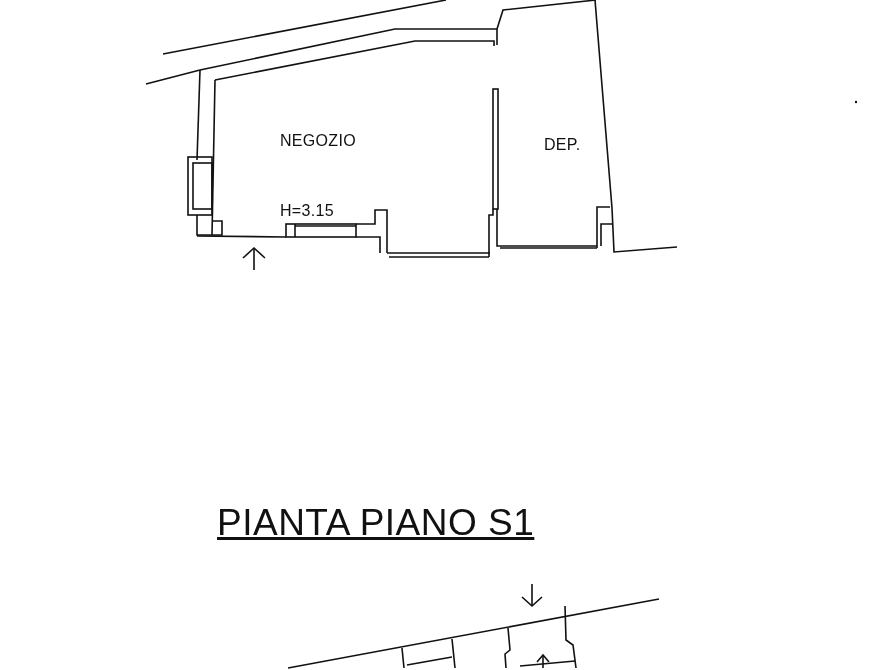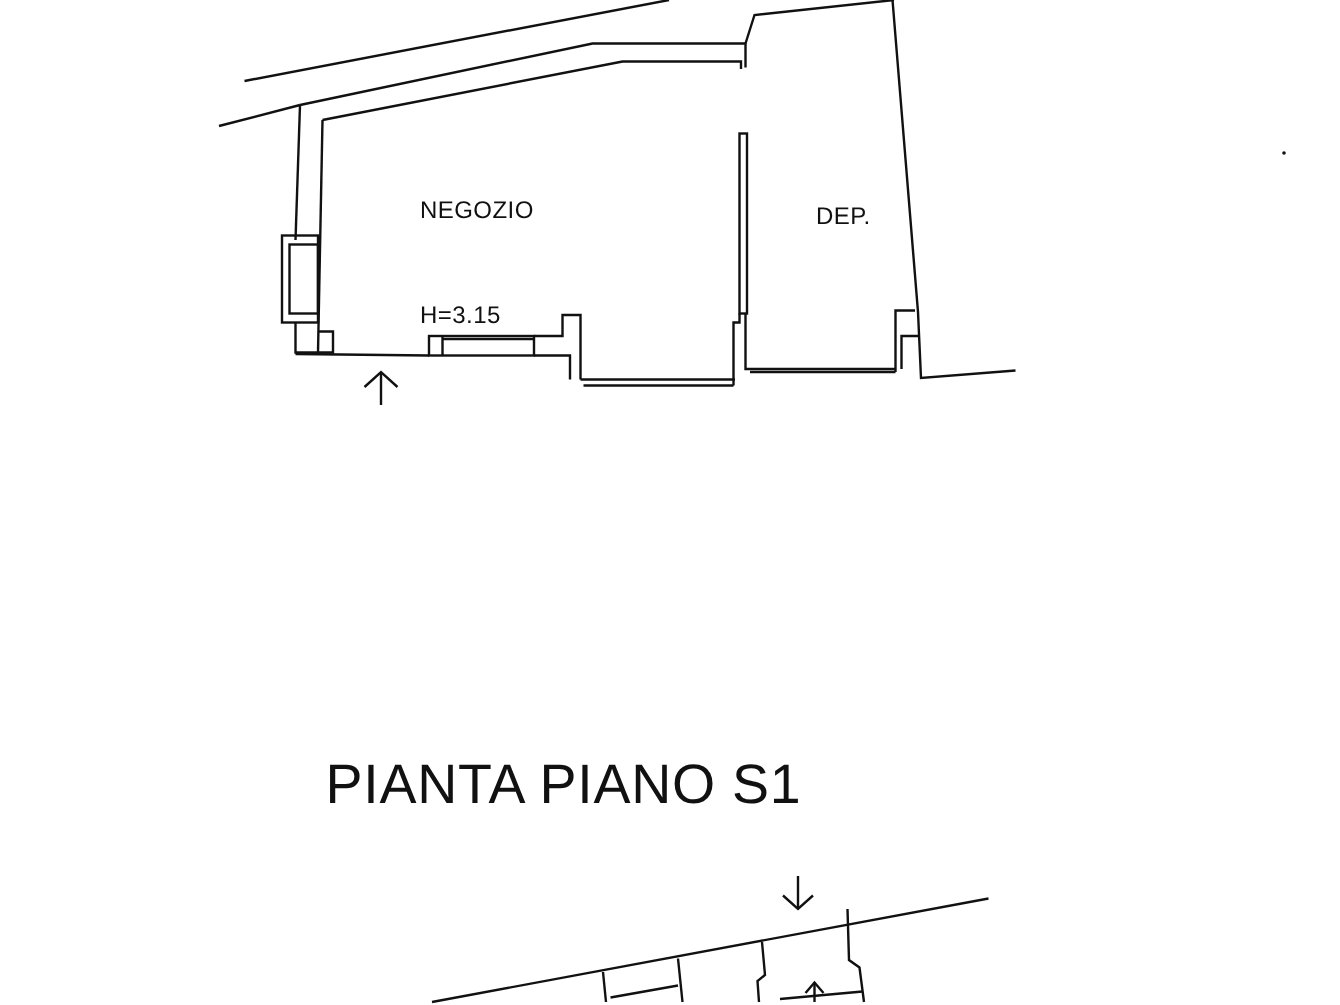--- a/index.html
+++ b/index.html
@@ -1,20 +1,20 @@
 <!DOCTYPE html>
 <html><head>
 <meta charset="utf-8">
 <style>
   html, body { margin: 0; padding: 0; background: #ffffff; }
   body { width: 893px; height: 670px; position: relative; overflow: hidden; }
   svg { position: absolute; left: 0; top: 0; }
   .lbl { position: absolute; font-family: "Liberation Sans", sans-serif; color: #111; white-space: nowrap; }
   .room { font-size: 16px; letter-spacing: 0.3px; }
-  .title { font-size: 37px; letter-spacing: 0.5px; }
+  .title { font-size: 37px; letter-spacing: 0.5px; text-decoration: underline; }
 </style>
 </head>
 <body>
 
 <svg width="893" height="670" viewBox="0 0 893 670" fill="none" stroke="#111" stroke-width="1.6">
 
   <g>
     <line x1="163" y1="54" x2="446" y2="0"></line>
     <line x1="146" y1="84" x2="200" y2="70"></line>
 

